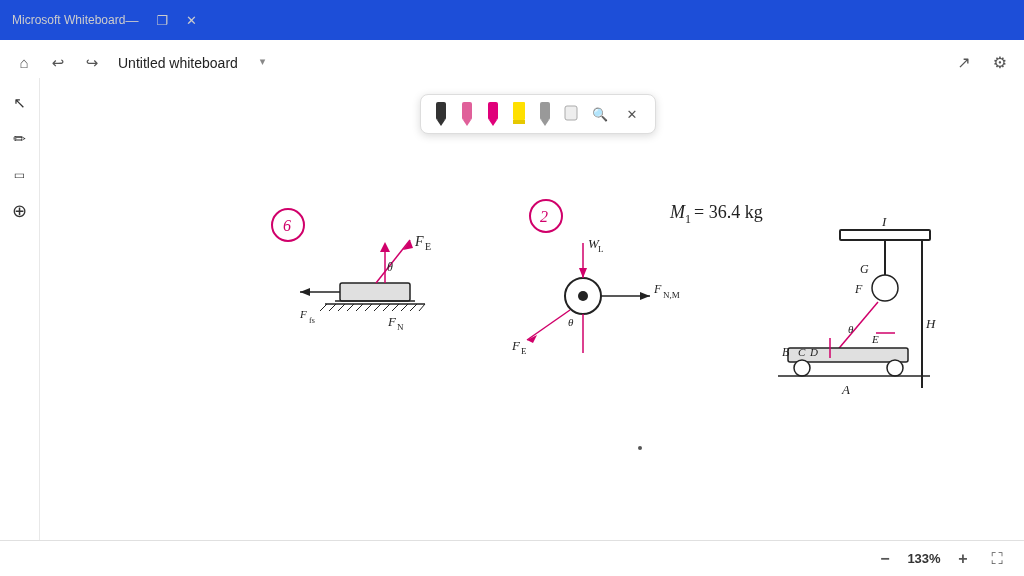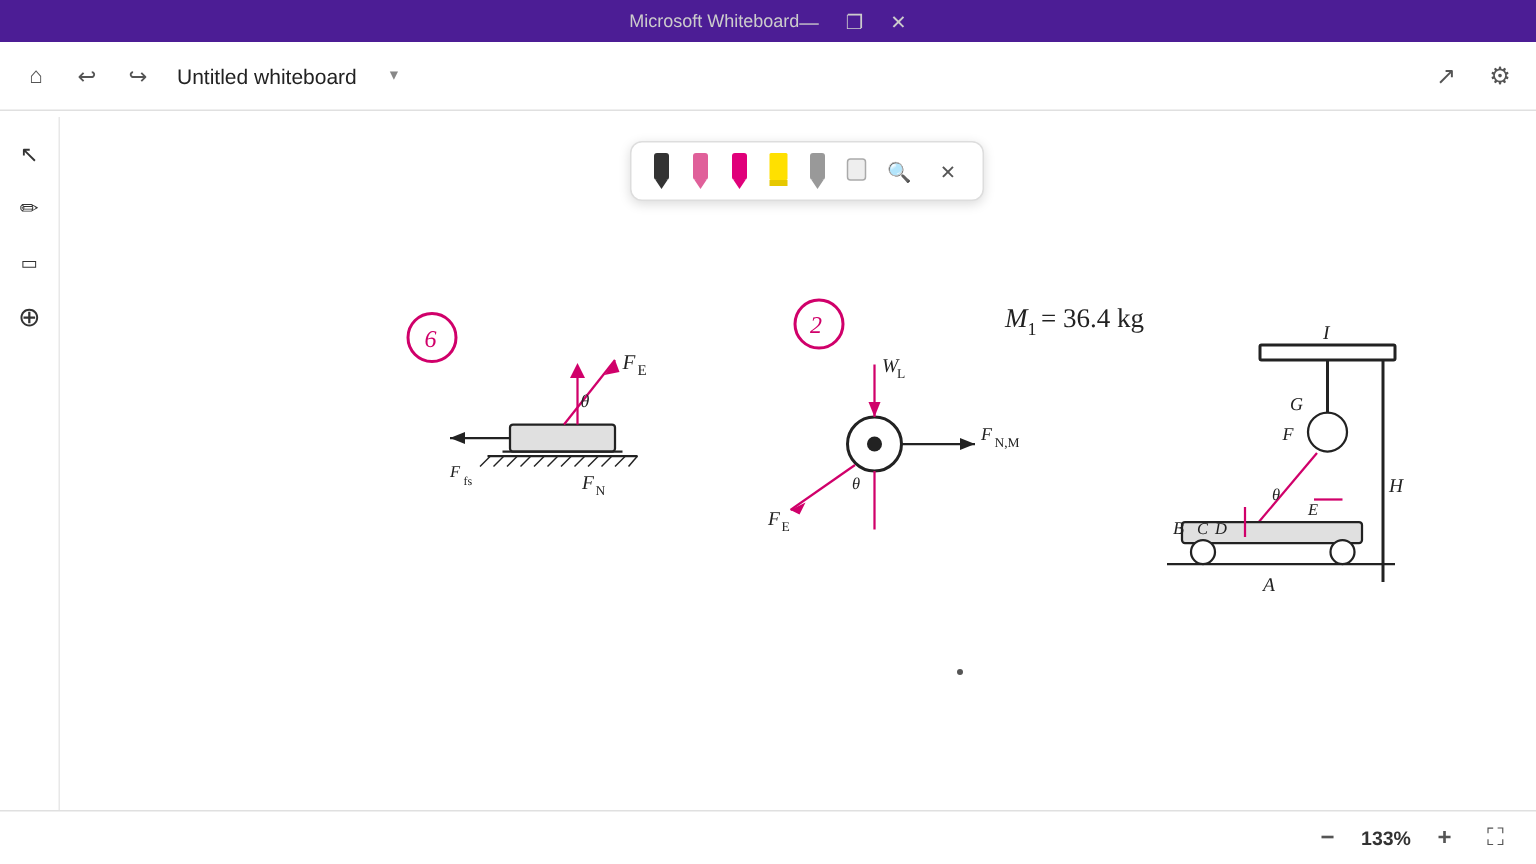--- a/index.html
+++ b/index.html
@@ -1,29 +1,28 @@
 <!DOCTYPE html>
 <html><head>
   <meta charset="utf-8">
   <style>
     * { margin: 0; padding: 0; box-sizing: border-box; }
     body { width: 1024px; height: 576px; overflow: hidden; background: #fff; font-family: 'Segoe UI', sans-serif; }
 
     
     #titlebar {
       width: 1024px;
-      height: 28px;
-      background: #4c1d95;
+      height: 40px;
+      background: #1d4ed8;
       display: flex;
       align-items: center;
       padding: 0 12px;
       color: #ccc;
       font-size: 12px;
       position: relative;
-      justify-content: center;
     }
     #titlebar-controls { display: flex; gap: 18px; align-items: center; }
     #titlebar-controls span { cursor: pointer; font-size: 13px; color: #ccc; }
 
     
     #topbar {
       width: 1024px;
       height: 46px;
       background: #fff;
       border-bottom: 1px solid #e0e0e0;

